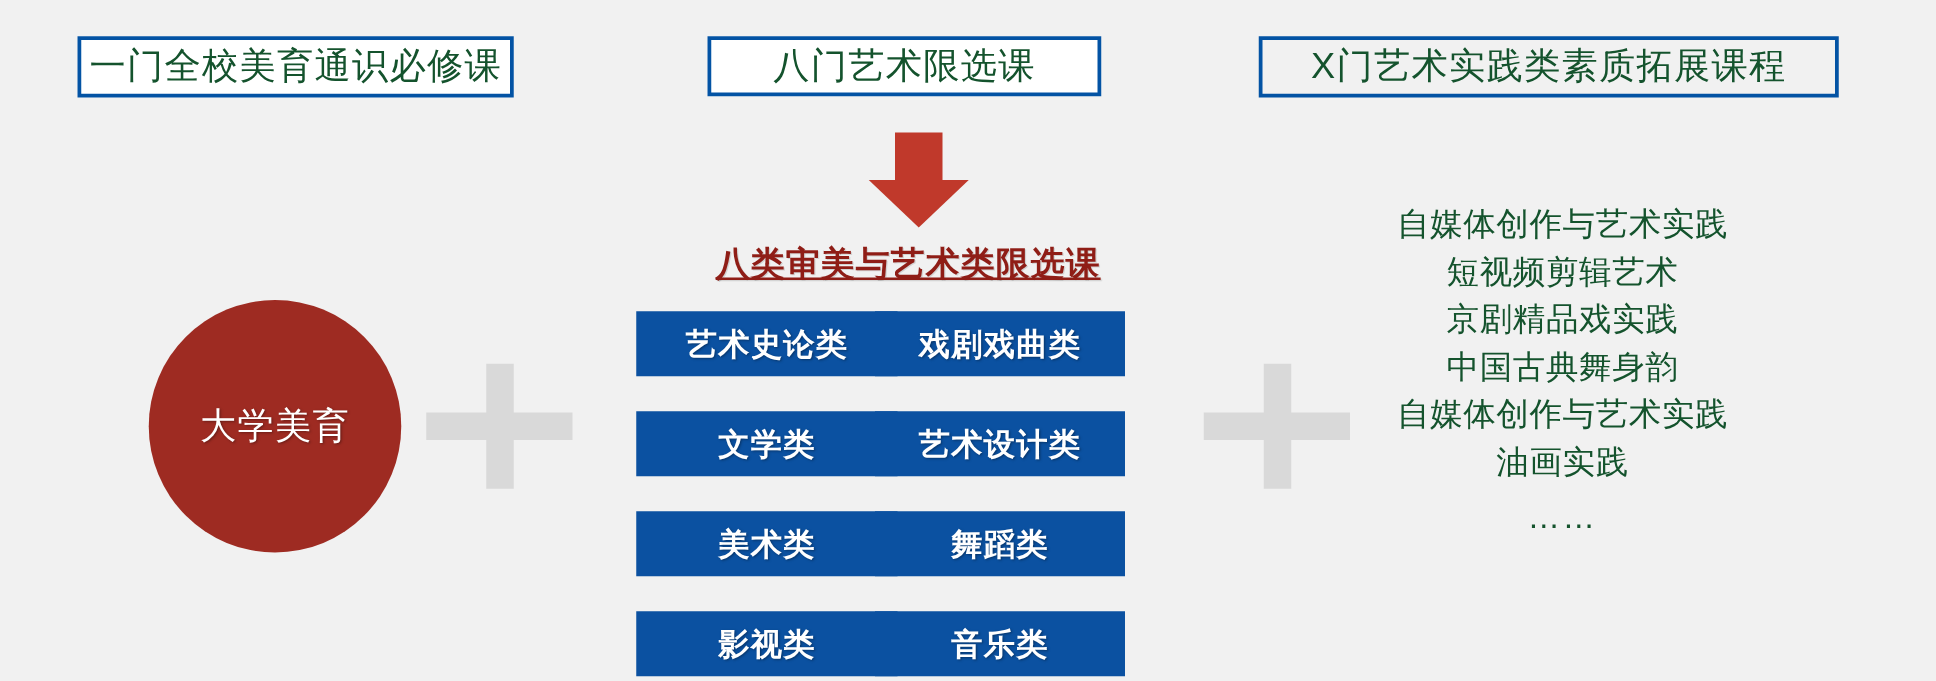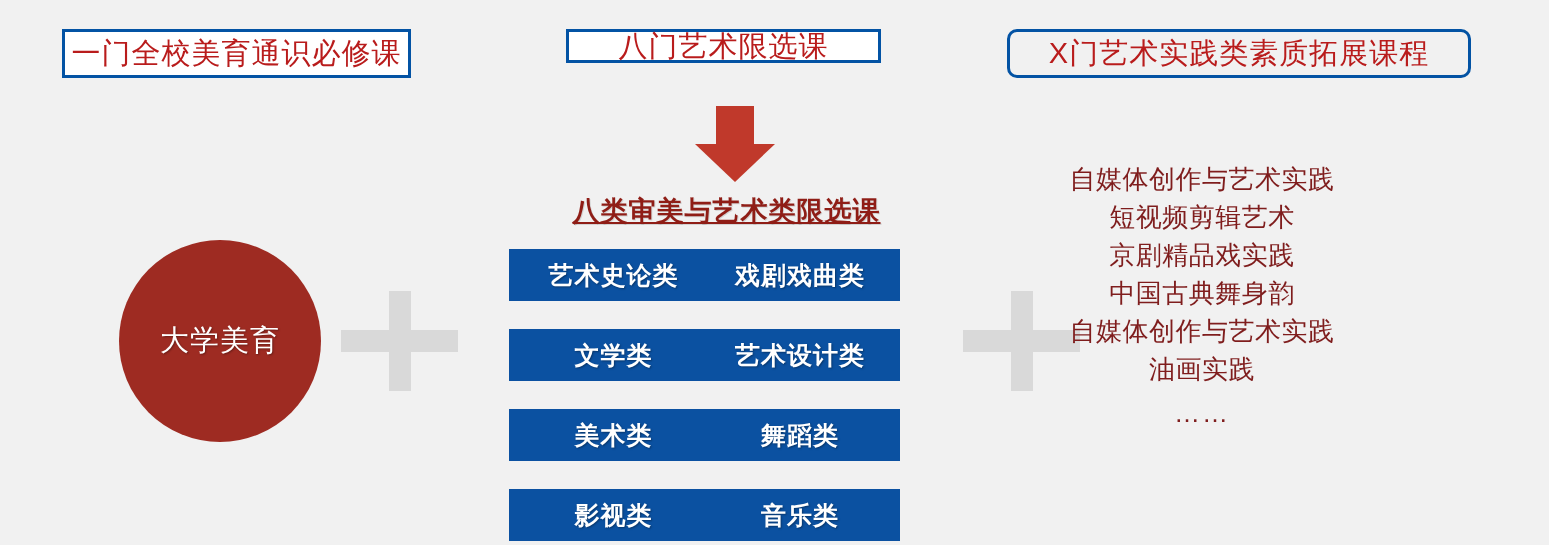--- a/index.html
+++ b/index.html
@@ -19,34 +19,34 @@
     width: 1549px;
     height: 545px;
     background: #f1f1f1;
   }
 
   
   .header-box {
     position: absolute;
     box-sizing: border-box;
     border: 3px solid #0353a4;
-    color: #b91c1c;
+    color: #14532d;
     font-size: 29px;
     line-height: 1;
     display: flex;
     align-items: center;
     justify-content: center;
     letter-spacing: 1px;
     white-space: nowrap;
   }
   .header-box.filled { background: #ffffff; }
-  .header-box.hollow { background: transparent; border-radius: 10px; }
+  .header-box.hollow { background: transparent; }
 
   #header-box-1 { left: 62px;  top: 29px; width: 349px; height: 49px; }
-  #header-box-2 { left: 566px; top: 29px; width: 315px; height: 34px; text-align: center; }
+  #header-box-2 { left: 566px; top: 29px; width: 315px; height: 48px; text-align: center; }
   #header-box-3 { left: 1007px;top: 29px; width: 464px; height: 49px; }
 
   
   #circle-university-aesthetics {
     position: absolute;
     left: 119px;
     top: 240px;
     width: 202px;
     height: 202px;
     border-radius: 50%;
@@ -134,25 +134,25 @@
     letter-spacing: 1px;
     white-space: nowrap;
     margin-bottom: 28px;
     text-shadow: 1px 1px 2px rgba(0,0,0,0.35);
   }
   .tile:last-child { margin-bottom: 4px; }
 
   
   #practice-list {
     position: absolute;
-    left: 1032px;
+    left: 1080px;
     top: 160px;
     width: 340px;
     text-align: center;
-    color: #7f1d1d;
+    color: #14532d;
     font-size: 26px;
     line-height: 38px;
     letter-spacing: 0.5px;
   }
   #practice-list .practice-item { white-space: nowrap; }
   #practice-list .ellipsis {
     font-size: 26px;
     letter-spacing: 2px;
     margin-top: 6px;
   }

